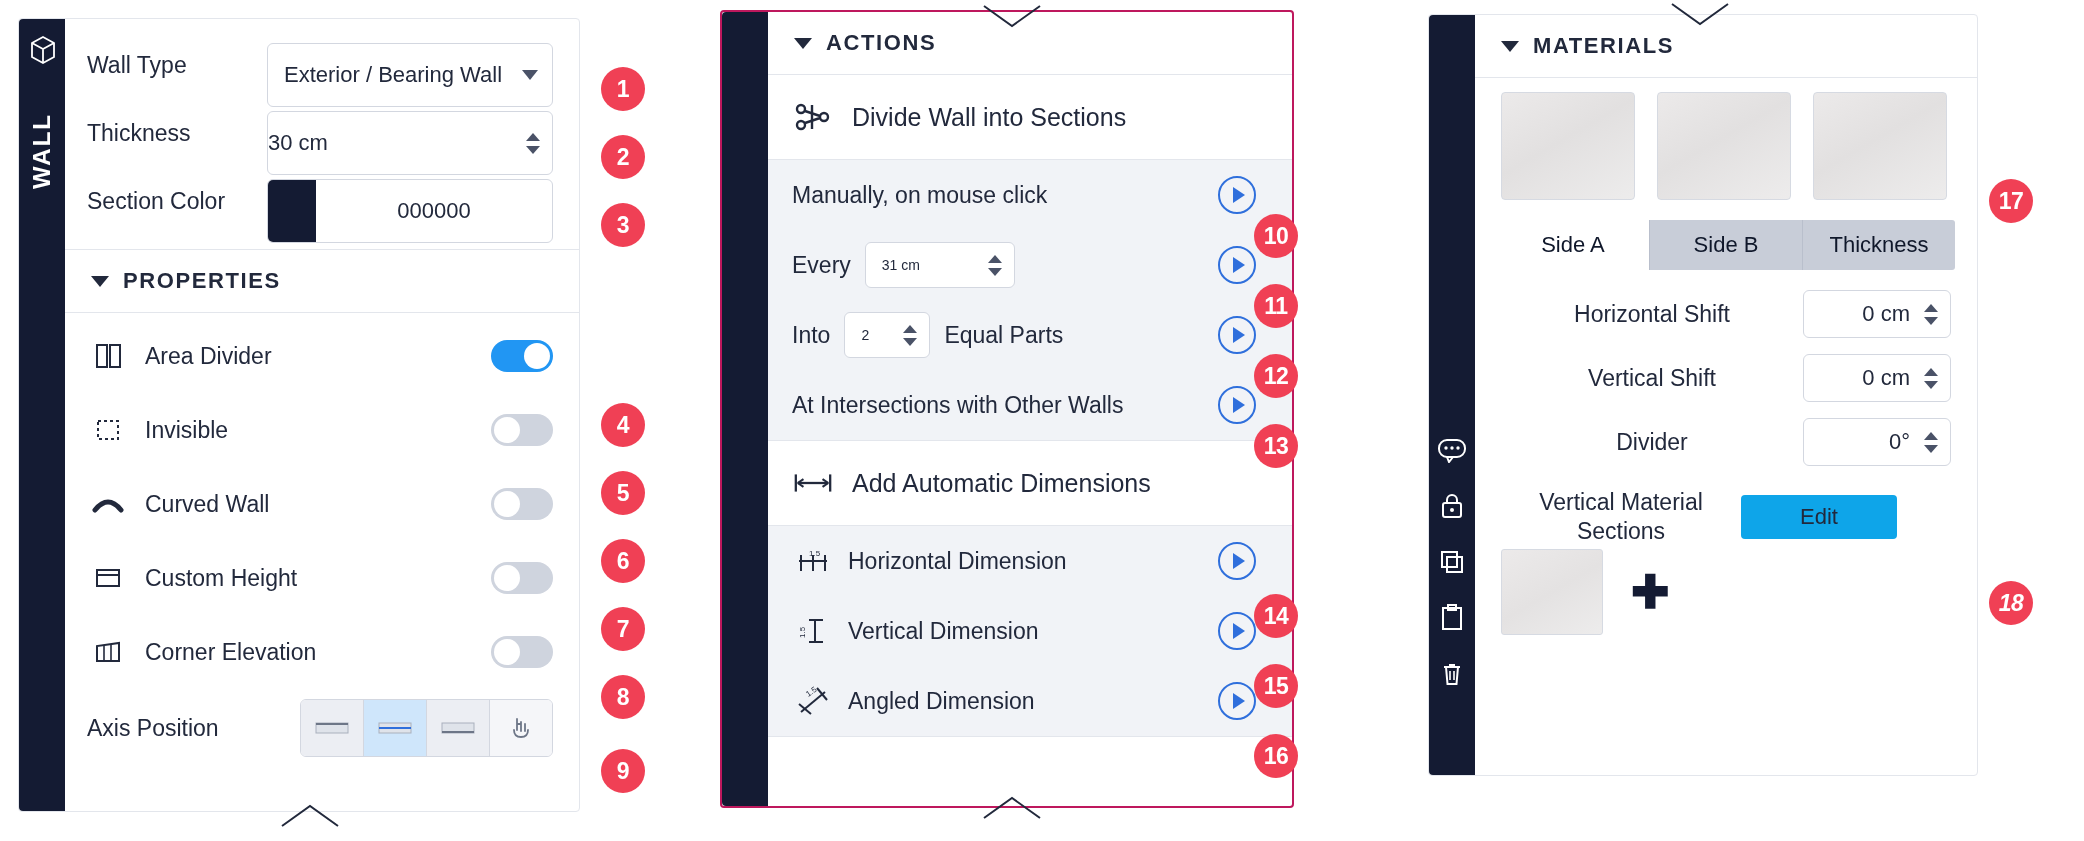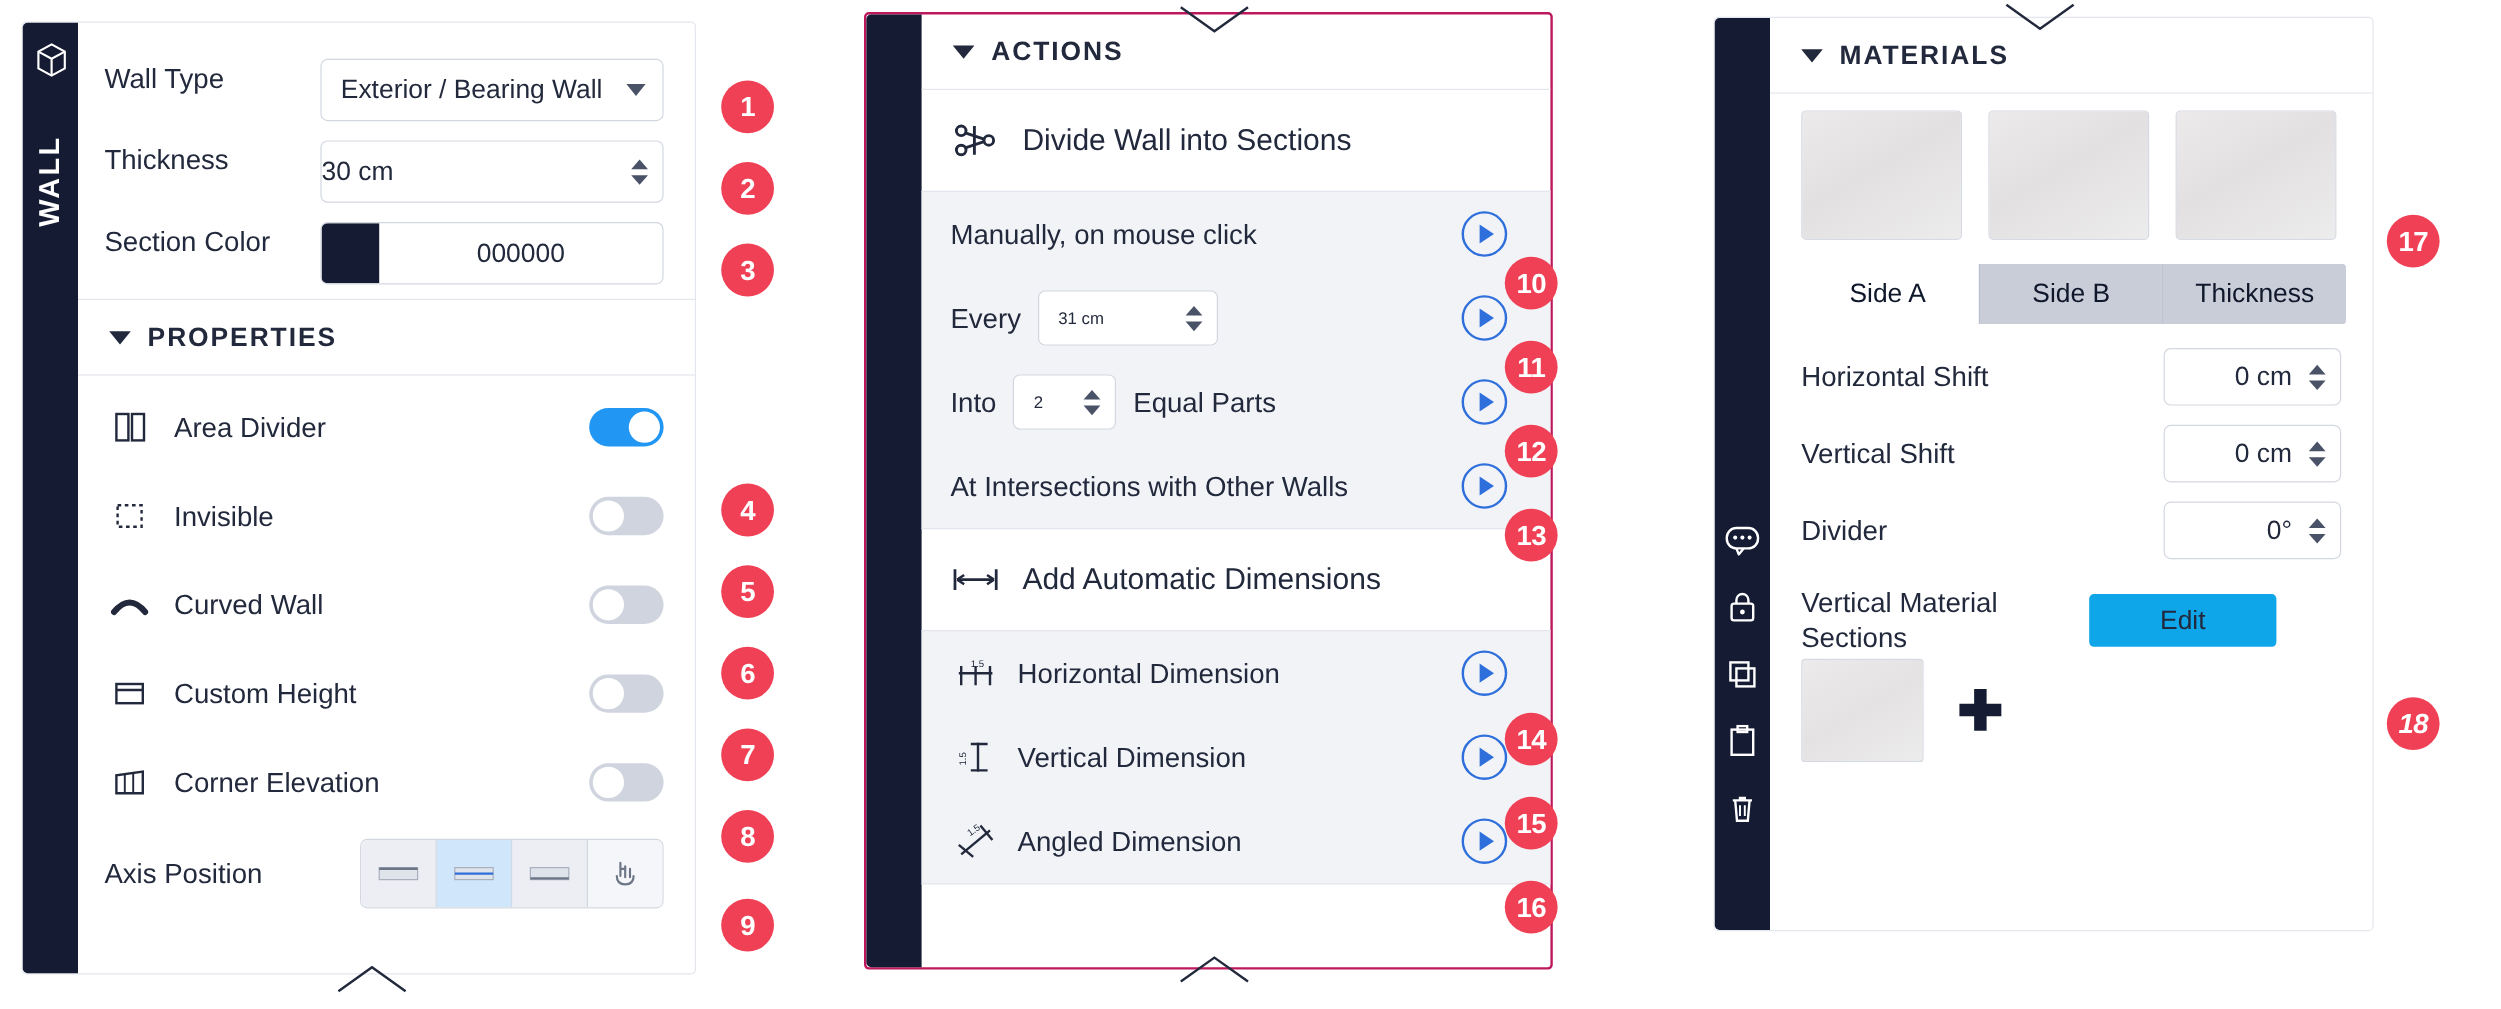--- a/index.html
+++ b/index.html
@@ -73,21 +73,21 @@
     font-size: 23px;
     color: #22293c;
   }
   .field {
     box-sizing: border-box;
     border: 1px solid #d3d7e0;
     border-radius: 6px;
     background: #ffffff;
     display: flex;
     align-items: center;
-    height: 52px;
+    height: 64px;
     margin-top: 20px;
   }
   .stepper {
     display: flex;
     flex-direction: column;
     justify-content: center;
     align-items: center;
     gap: 5px;
     margin-left: auto;
     padding-right: 12px;
@@ -313,20 +313,21 @@
     justify-content: center;
   }
 
   
   #panel-materials {
     left: 1428px;
     top: 14px;
     width: 548px;
     height: 760px;
     border: 1px solid #e3e6ec;
+    text-align: center;
   }
   .p3-body { position: absolute; left: 46px; top: 0; right: 0; bottom: 0; }
   .swatch-strip {
     display: flex;
     gap: 22px;
     padding: 14px 26px 20px 26px;
     box-sizing: border-box;
   }
   .mat-swatch {
     width: 132px;

